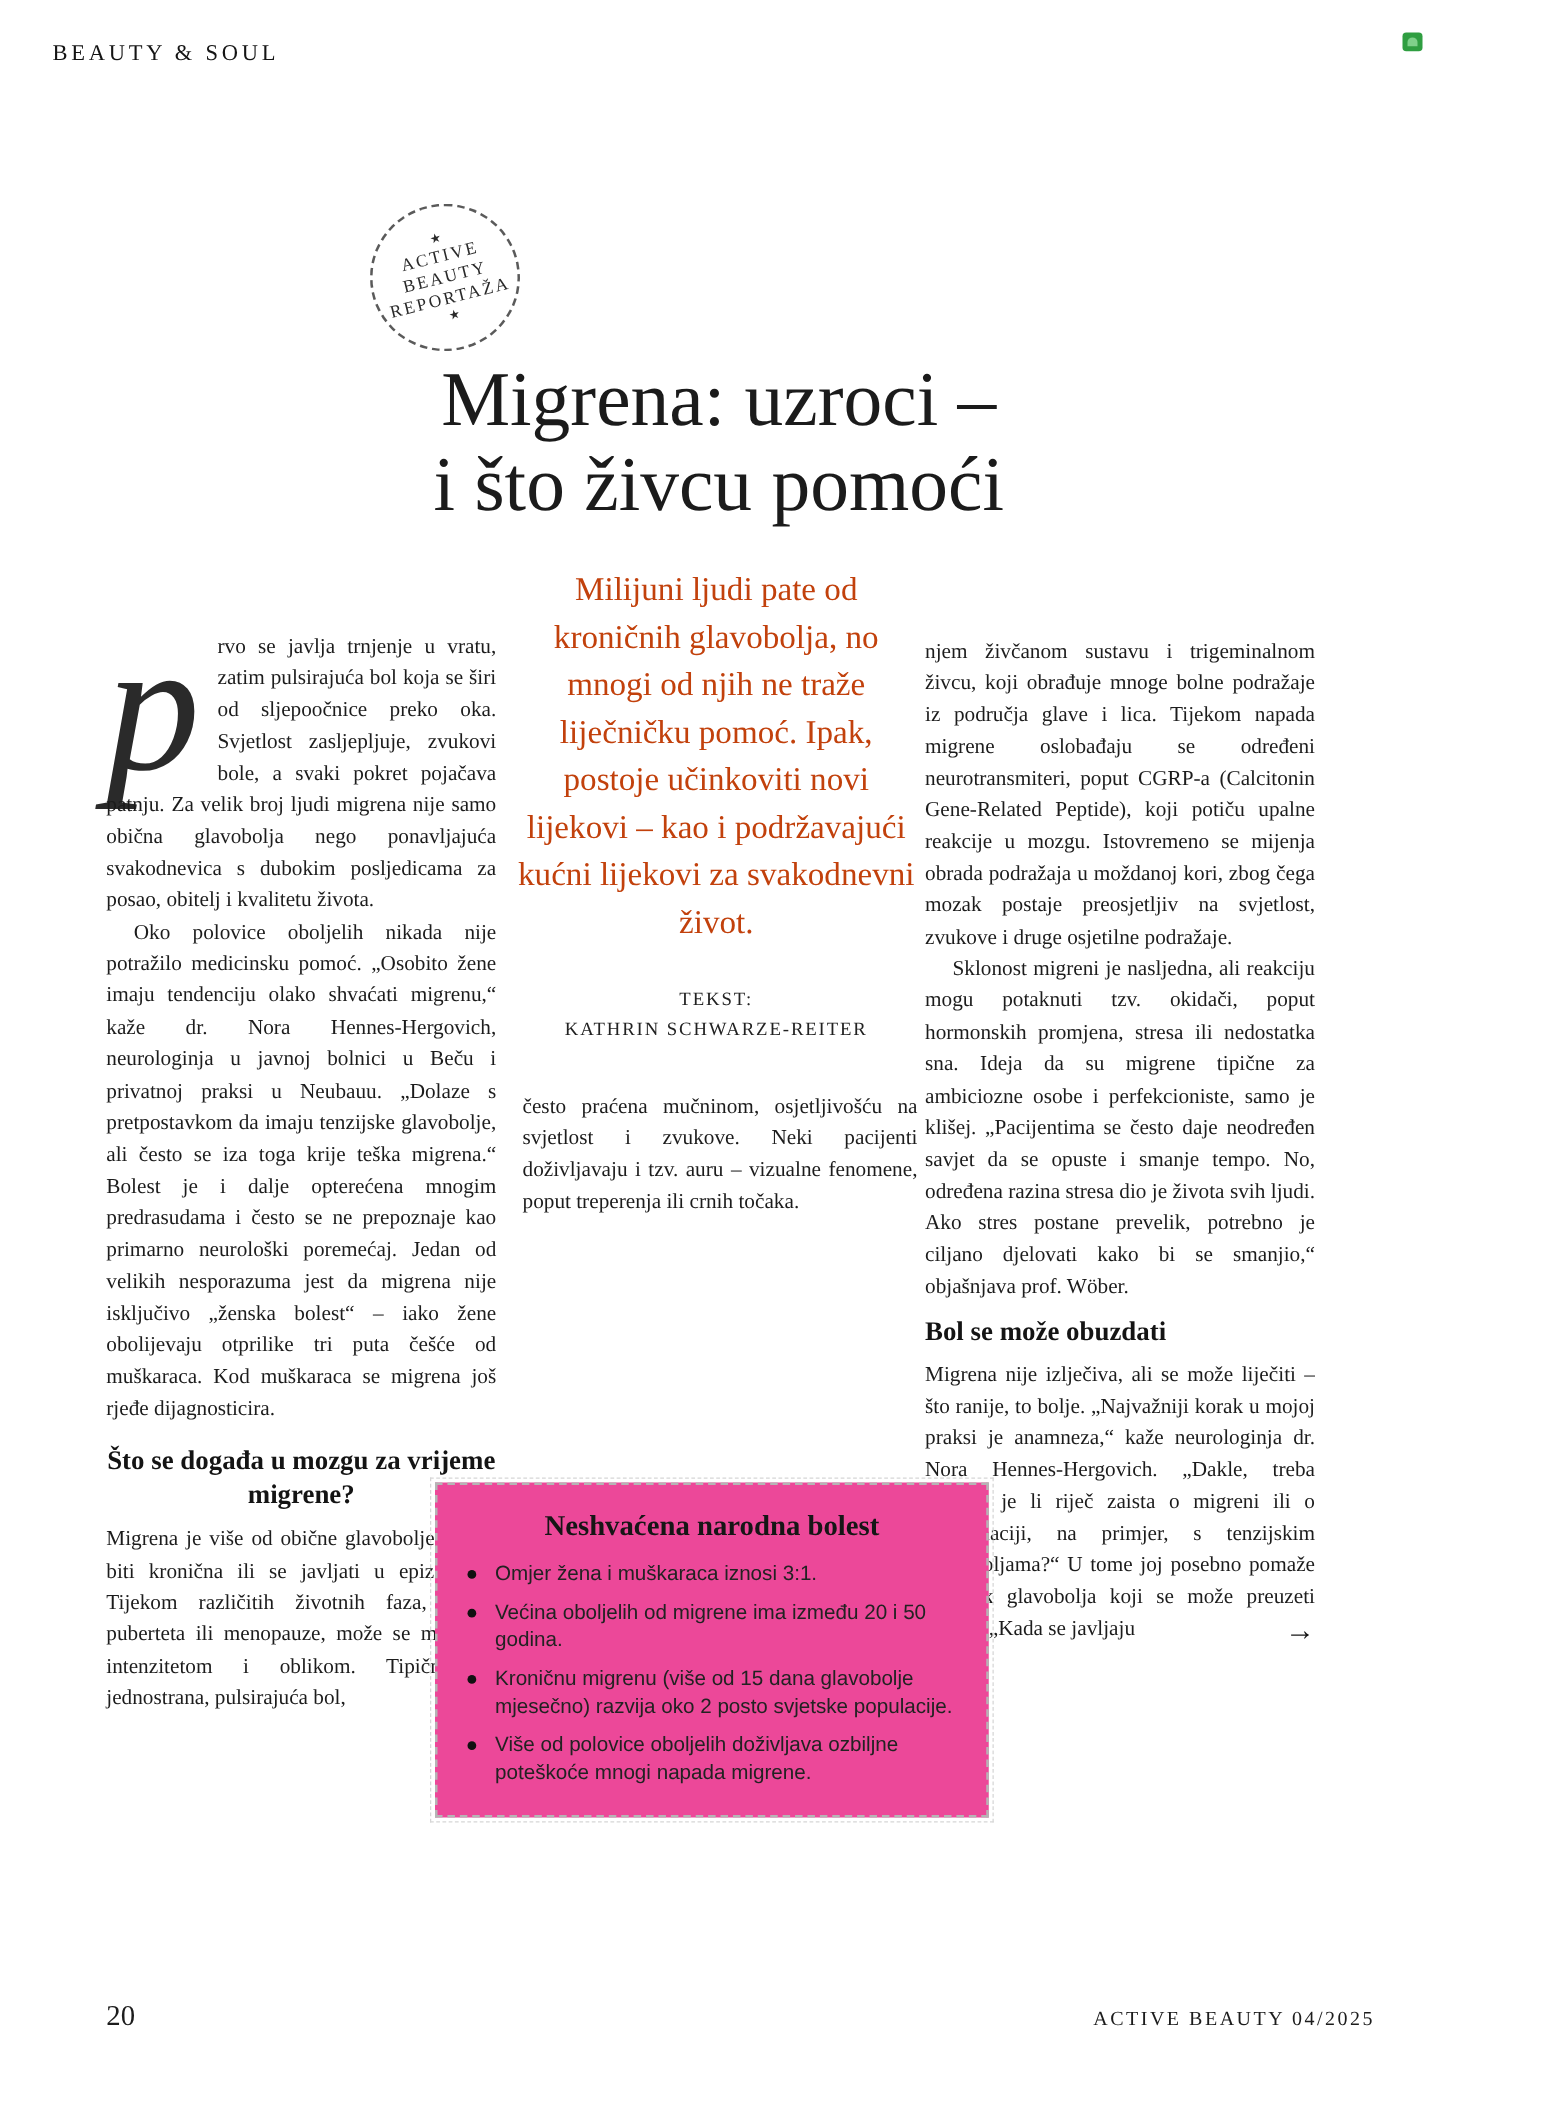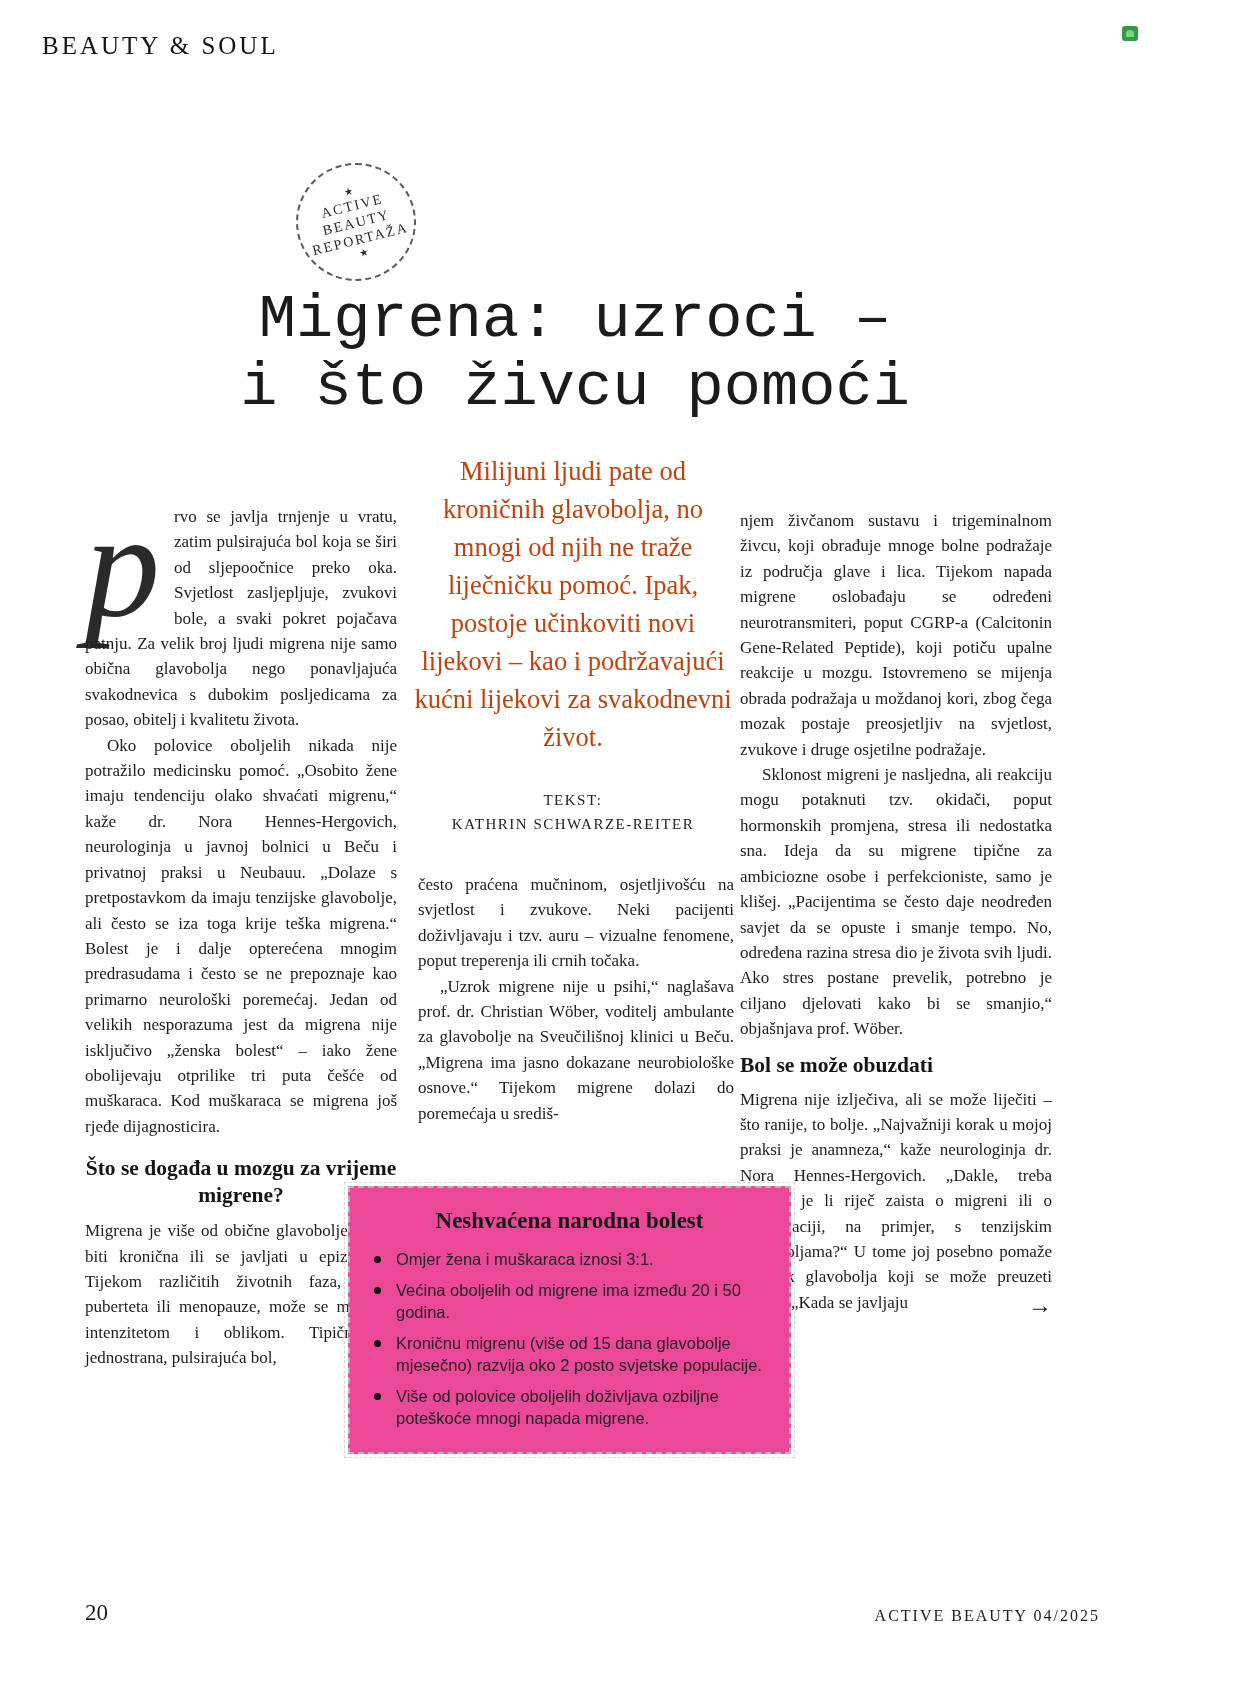--- a/index.html
+++ b/index.html
@@ -3,21 +3,21 @@
 <meta charset="utf-8">
 <style>
   * { margin:0; padding:0; box-sizing:border-box; }
   html,body { background:#ffffff; }
   body {
     width:1250px; height:1693px; position:relative; overflow:hidden;
     font-family:"Liberation Serif", serif; color:#1c1c1c;
   }
   .section-header {
     position:absolute; left:42px; top:32px;
-    font-size:25px; letter-spacing:3px; color:#141414;
+    font-size:18px; letter-spacing:3px; color:#141414;
   }
   .brand-icon {
     position:absolute; left:1122px; top:26px; width:16px; height:15px;
     background:#2f9e41; border-radius:3px;
   }
   .brand-icon::after{
     content:""; position:absolute; left:4px; top:4px; width:8px; height:7px;
     border-radius:50% 50% 0 0; background:#7fd08a;
   }
   .stamp {
@@ -25,21 +25,20 @@
     border:2px dashed #5a5a5a; border-radius:50%;
     display:flex; align-items:center; justify-content:center;
   }
   .stamp-rot { transform:rotate(-14deg); text-align:center; color:#2a2a2a; }
   .stamp-rot .star { display:block; font-size:10px; line-height:12px; letter-spacing:0; }
   .stamp-rot .line { display:block; font-size:14px; letter-spacing:2px; line-height:17px; }
   .main-title {
     position:absolute; left:125px; top:286px; width:900px;
     text-align:center; font-size:62px; line-height:1.1; color:#1b1b1b;
     font-weight:normal;
-    font-family:Liberation Mono, monospace;
   }
   .lead {
     position:absolute; left:408px; top:452px; width:330px;
     text-align:center; font-size:26.5px; line-height:38px; color:#c2410c;
   }
   .byline {
     position:absolute; left:408px; top:788px; width:330px;
     text-align:center; font-size:15px; letter-spacing:1.5px; line-height:24px; color:#222;
   }
   .col {
@@ -119,21 +118,20 @@
 
 <div class="col col-1">
   <p><span class="dropcap">p</span><span>rvo se javlja trnjenje u vratu, zatim pulsirajuća bol koja se širi od sljepoočnice preko oka. Svjetlost zasljepljuje, zvukovi bole, a svaki pokret pojačava patnju. Za velik broj ljudi migrena nije samo obična glavobolja nego ponavljajuća svakodnevica s dubokim posljedicama za posao, obitelj i kvalitetu života.</span></p>
   <p class="indent">Oko polovice oboljelih nikada nije potražilo medicinsku pomoć. „Osobito žene imaju tendenciju olako shvaćati migrenu,“ kaže dr. Nora Hennes-Hergovich, neurologinja u javnoj bolnici u Beču i privatnoj praksi u Neubauu. „Dolaze s pretpostavkom da imaju tenzijske glavobolje, ali često se iza toga krije teška migrena.“ Bolest je i dalje opterećena mnogim predrasudama i često se ne prepoznaje kao primarno neurološki poremećaj. Jedan od velikih nesporazuma jest da migrena nije isključivo „ženska bolest“ – iako žene obolijevaju otprilike tri puta češće od muškaraca. Kod muškaraca se migrena još rjeđe dijagnosticira.</p>
   <h2 class="subhead">Što se događa u mozgu za vrijeme migrene?</h2>
   <p>Migrena je više od obične glavobolje. Može biti kronična ili se javljati u epizodama. Tijekom različitih životnih faza, poput puberteta ili menopauze, može se mijenjati intenzitetom i oblikom. Tipična je jednostrana, pulsirajuća bol,</p>
 </div>
 
 <div class="col col-2">
   <p>često praćena mučninom, osjetljivošću na svjetlost i zvukove. Neki pacijenti doživljavaju i tzv. auru – vizualne fenomene, poput treperenja ili crnih točaka.</p>
-  <p class="indent">„Uzrok migrene nije u psihi,“ naglašava prof. dr. Christian Wöber, voditelj ambulante za glavobolje na Sveučilišnoj klinici u Beču. „Migrena ima jasno dokazane neurobiološke osnove.“ Tijekom migrene dolazi do poremećaja u središ-</p>
 </div>
 
 <div class="col col-3">
   <p>njem živčanom sustavu i trigeminalnom živcu, koji obrađuje mnoge bolne podražaje iz područja glave i lica. Tijekom napada migrene oslobađaju se određeni neurotransmiteri, poput CGRP-a (Calcitonin Gene-Related Peptide), koji potiču upalne reakcije u mozgu. Istovremeno se mijenja obrada podražaja u moždanoj kori, zbog čega mozak postaje preosjetljiv na svjetlost, zvukove i druge osjetilne podražaje.</p>
   <p class="indent">Sklonost migreni je nasljedna, ali reakciju mogu potaknuti tzv. okidači, poput hormonskih promjena, stresa ili nedostatka sna. Ideja da su migrene tipične za ambiciozne osobe i perfekcioniste, samo je klišej. „Pacijentima se često daje neodređen savjet da se opuste i smanje tempo. No, određena razina stresa dio je života svih ljudi. Ako stres postane prevelik, potrebno je ciljano djelovati kako bi se smanjio,“ objašnjava prof. Wöber.</p>
   <h2 class="subhead centered">Bol se može obuzdati</h2>
   <p class="p-rel"><span>Migrena nije izlječiva, ali se može liječiti – što ranije, to bolje. „Najvažniji korak u mojoj praksi je anamneza,“ kaže neurologinja dr. Nora Hennes-Hergovich. „Dakle, treba utvrditi je li riječ zaista o migreni ili o kombinaciji, na primjer, s tenzijskim glavoboljama?“ U tome joj posebno pomaže dnevnik glavobolja koji se može preuzeti online. „Kada se javljaju</span><span class="continue-arrow">→</span></p>
 </div>
 
 <div class="infobox">

